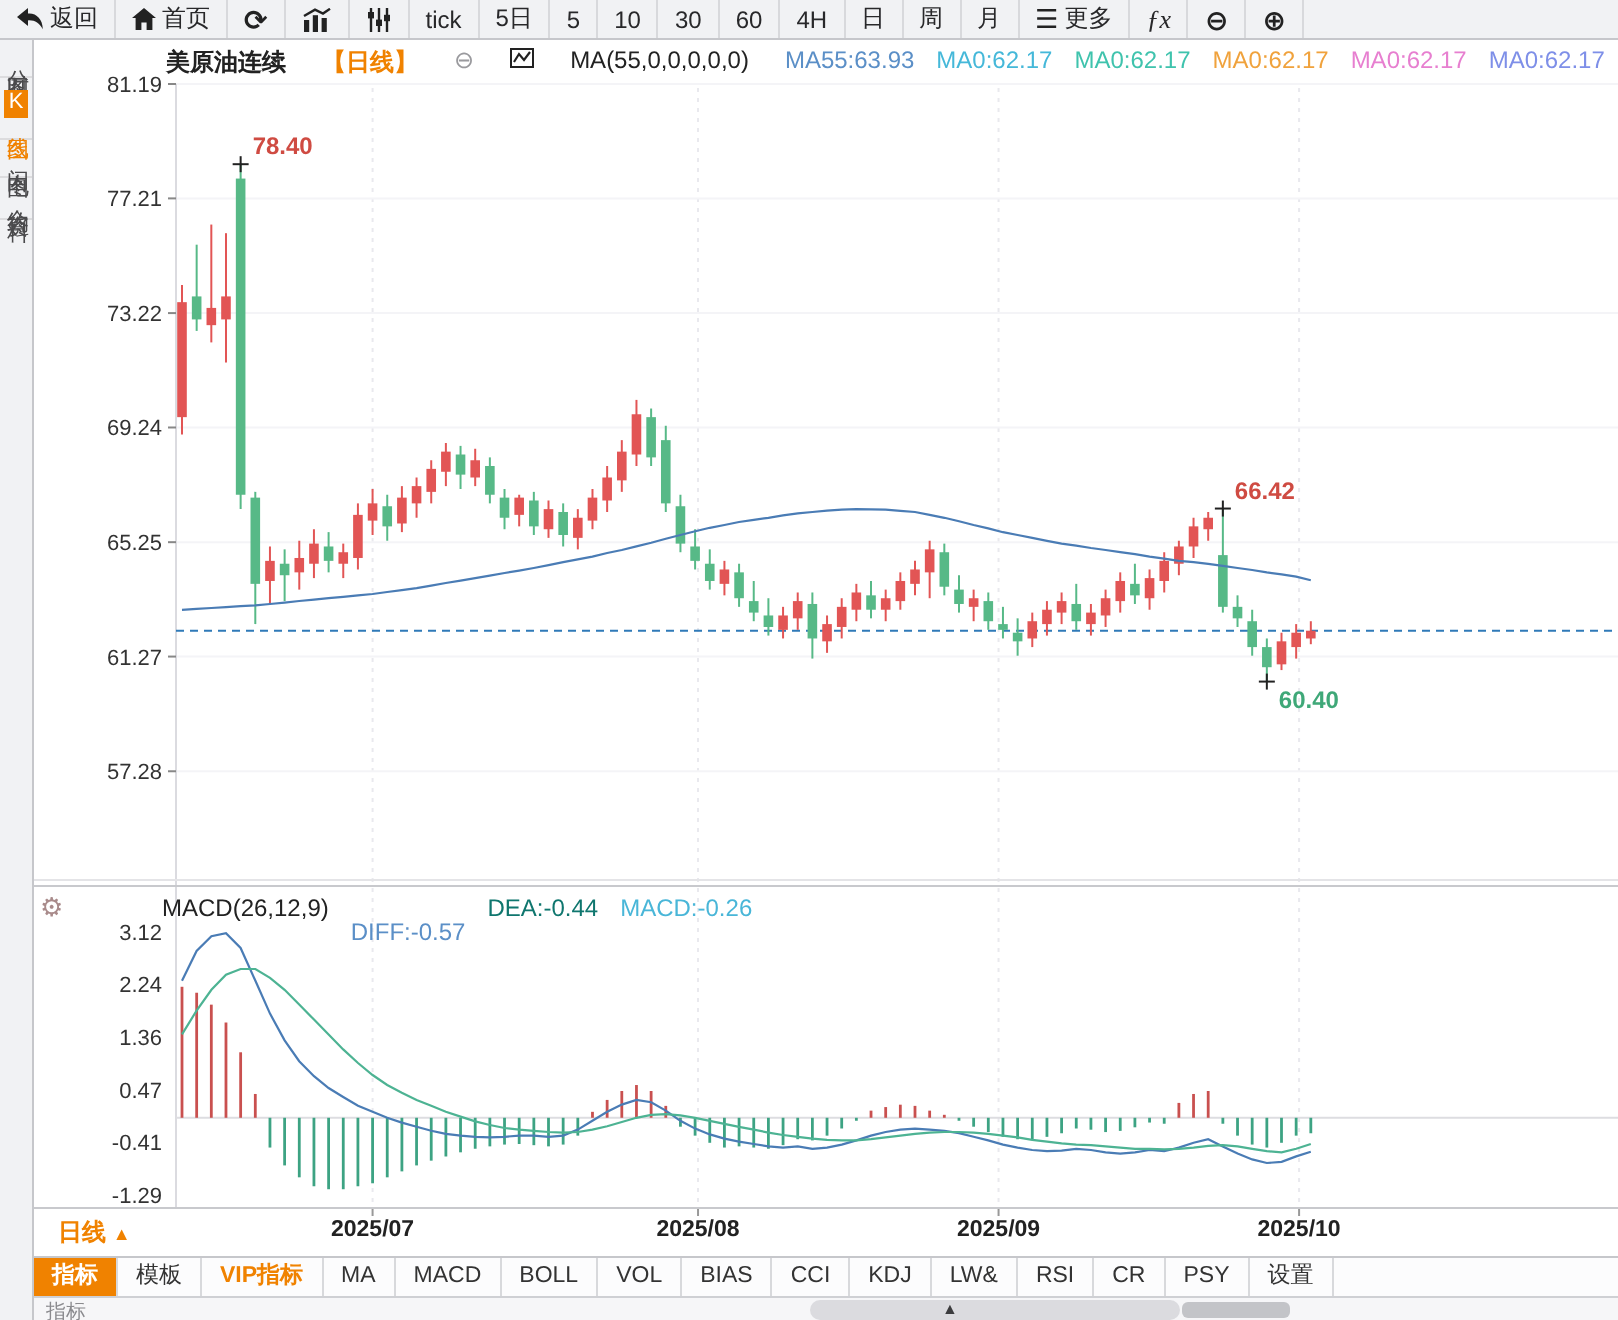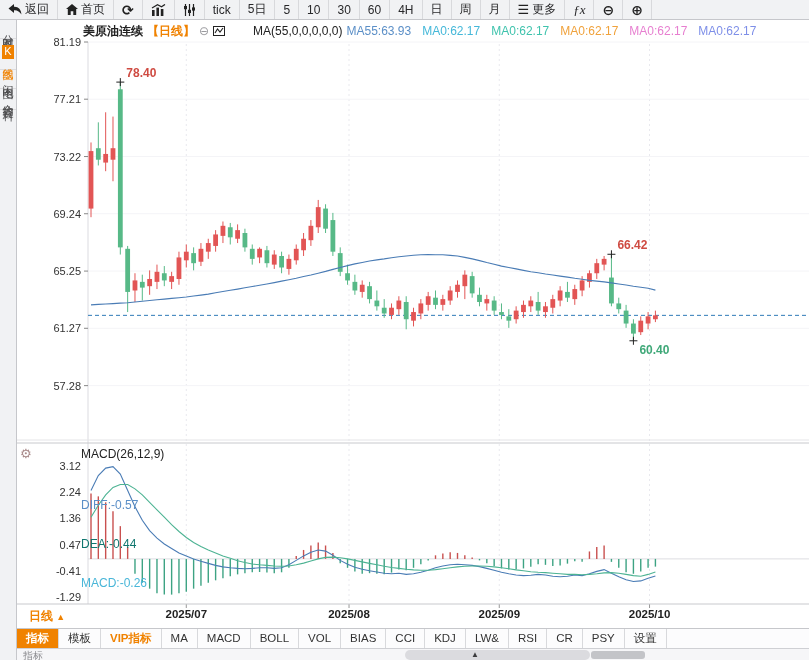--- a/index.html
+++ b/index.html
@@ -11,30 +11,30 @@
   font-size:12px;color:#28282a;white-space:nowrap;cursor:default;}
 .tb-btn.fx span.lbl{font-family:"Liberation Serif",serif;font-style:italic;font-weight:400;font-size:13px;}
 .tb-icon{font-size:13px;line-height:1;display:flex;align-items:center;font-weight:700;color:#222;}
 #sidebar{position:absolute;top:20px;left:0;width:17px;height:640px;background:#f1f2f4;
   border-right:1px solid #c6c7cb;z-index:5;box-sizing:border-box;}
 .side-item{writing-mode:vertical-lr;text-orientation:upright;font-size:11px;color:#4a4a4c;
   padding:6px 0;margin:0 auto;letter-spacing:2px;border-bottom:1px solid #dcdcde;display:block;text-align:center;width:16px;}
 .side-item .k-badge{background:#f08200;color:#fff;}
 .side-item.sel{color:#f08200;}
 #panel{position:absolute;left:17px;top:20px;width:792px;height:640px;background:#fff;}
-#title-row{position:absolute;top:3px;left:66px;height:16px;display:flex;align-items:center;gap:4px;
+#title-row{position:absolute;top:3px;left:66px;height:16px;display:flex;align-items:flex-start;gap:18px;
   font-size:12px;z-index:4;white-space:nowrap;}
 #symbol-title{color:#222;font-weight:700;}
 #period-tag{color:#f08200;font-weight:700;}
 #collapse-circle{color:#9a9a9e;font-size:12px;}
-#ma-settings{color:#222;margin-left:24px;}
+#ma-settings{color:#222;}
 #ma-values{display:flex;gap:11px;}
 #ma-values span{font-weight:400;}
 #plot{position:absolute;left:0;top:10px;}
-#macd-header{position:absolute;left:64px;top:427px;display:flex;gap:25px;font-size:12px;z-index:4;white-space:nowrap;flex-direction:column;}
+#macd-header{position:absolute;left:64px;top:427px;display:flex;gap:11px;font-size:12px;z-index:4;white-space:nowrap;}
 #macd-title{color:#222;}
 #indicator-gear{position:absolute;left:3px;top:426px;font-size:13px;color:#a98b8b;z-index:4;}
 #corner-period{position:absolute;left:12px;top:588px;font-size:12px;font-weight:700;color:#f08200;z-index:4;}
 #corner-period .tri{font-size:9px;}
 #watermark{position:absolute;left:655px;top:585px;font-size:32px;font-weight:700;color:#c9cdd5;
   letter-spacing:3px;z-index:5;}
 #tabbar{position:absolute;left:0;top:608px;width:792px;height:20px;background:#fcfcfd;
   border-top:1px solid #c6c7cb;display:flex;z-index:4;box-sizing:border-box;}
 .tab{padding:0 9px;font-size:11.5px;line-height:19px;color:#333;border-right:1px solid #d8d9dc;cursor:default;}
 .tab.selected{background:#f08200;color:#fff;font-weight:700;}

